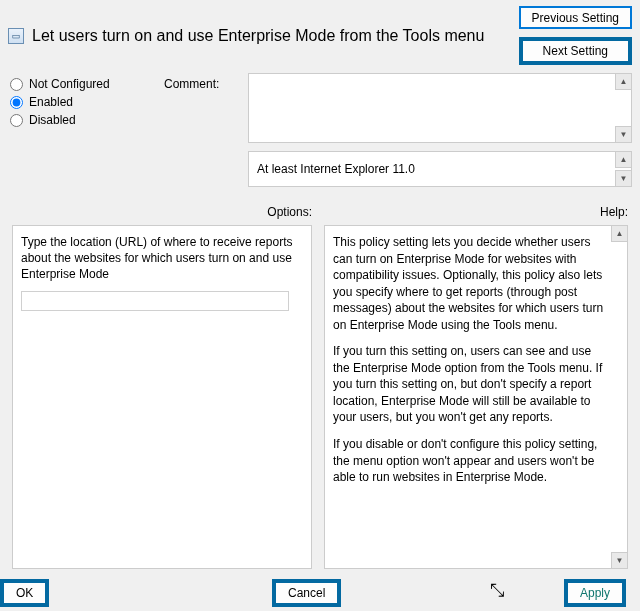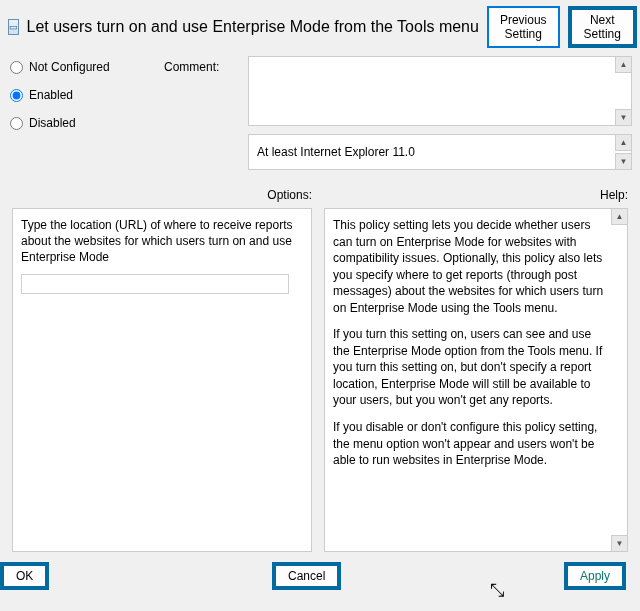--- a/index.html
+++ b/index.html
@@ -20,38 +20,38 @@
     gap: 8px;
   }
   .title-icon {
     width: 16px; height: 16px;
     display: inline-flex; align-items: center; justify-content: center;
     border: 1px solid #6a8fb3;
     background: linear-gradient(#eaf2fb,#cfe0f2);
     font-size: 9px; color: #25507a;
   }
   .title-text { flex: 0 0 auto; font-size: 16px; }
-  .nav-btns { margin-left: auto; display: flex; gap: 8px; }
+  .nav-btns { margin-left: auto; display: flex; gap: 8px; flex-direction: column; }
   button.win {
     background: #fdfdfd;
     border: 4px solid #0369a1;
     padding: 3px 12px;
     font: inherit;
     min-height: 23px;
     cursor: pointer;
   }
   button.win.focused { border: 1px solid #0078d7; box-shadow: 0 0 0 1px #0078d7 inset; }
 
   .config-row {
     display: grid;
     grid-template-columns: 150px 80px 1fr;
     padding: 4px 8px 0 10px;
     gap: 0 4px;
   }
-  .radio-col { display: flex; flex-direction: column; gap: 14px; padding-top: 4px; }
+  .radio-col { display: flex; flex-direction: column; gap: 4px; padding-top: 4px; }
   .radio-item { display: flex; align-items: center; gap: 6px; }
   .radio-item input { margin: 0; }
   .labels-col { display: flex; flex-direction: row; gap: 56px; padding-top: 4px; }
   .comment-box {
     background: #fff; border: 1px solid #ccc;
     height: 70px; position: relative; width: 100%;
   }
   .supported-box {
     background: #fff; border: 1px solid #ccc;
     height: 36px; display: flex; align-items: center;

